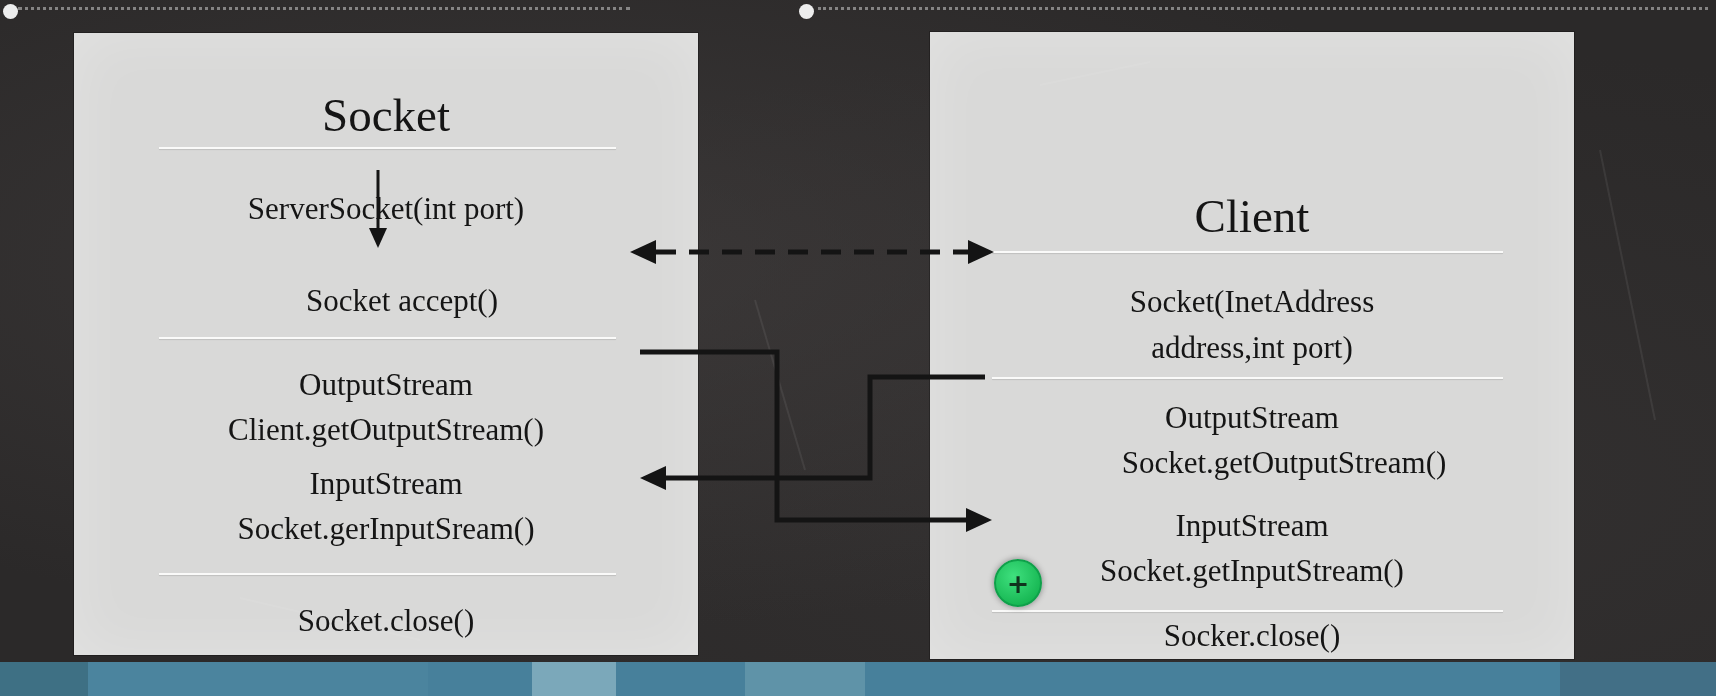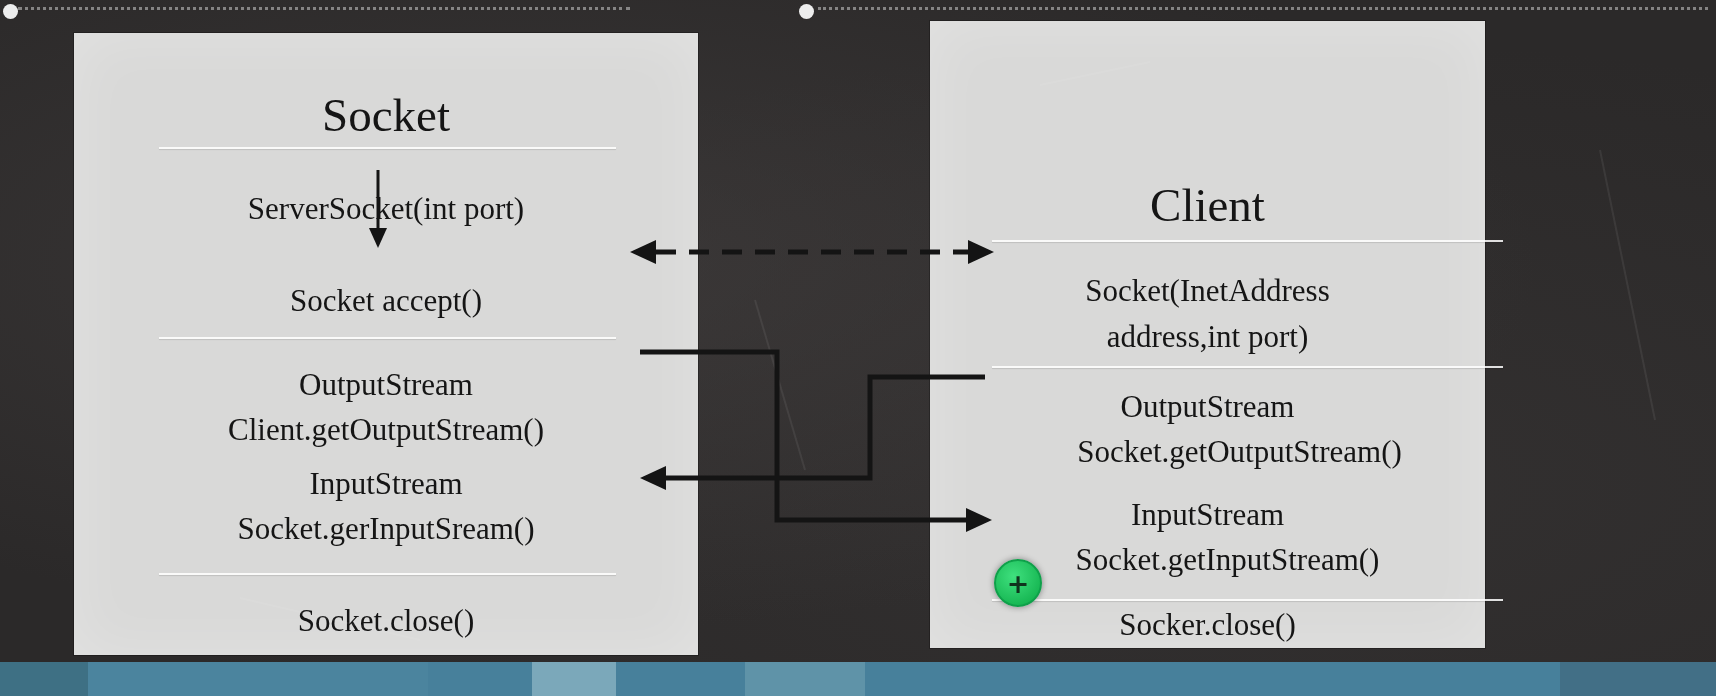--- a/index.html
+++ b/index.html
@@ -19,49 +19,49 @@
   .dotline{position:absolute;top:7px;height:0;border-top:3px dotted rgba(205,205,205,.55);}
   .dotline.l1{left:18px;width:612px;}
   .dotline.l2{left:818px;width:890px;}
   .dot{position:absolute;width:15px;height:15px;border-radius:50%;background:#ededed;top:4px;}
   .dot.d1{left:3px;}
   .dot.d2{left:799px;}
 
   
   .panel{position:absolute;background:#d9d9d8;box-shadow:0 0 0 1px rgba(0,0,0,.25), inset 0 0 60px rgba(255,255,255,.25);z-index:1;}
   .panel.server{left:74px;top:33px;width:624px;height:622px;}
-  .panel.client{left:930px;top:21px;width:555px;height:627px;}
+  .panel.client{left:930px;top:32px;width:644px;height:627px;}
 
   .tl{position:absolute;left:0;width:100%;text-align:center;color:#151515;font-size:31px;line-height:36px;}
   .title{font-size:47px;line-height:52px;}
   .u{position:absolute;height:2px;background:rgba(255,255,255,.85);box-shadow:0 1px 1px rgba(0,0,0,.12);}
 
   
   .s-title{top:56px;}
   .s-u1{left:85px;width:457px;top:114px;}
   .s-cons{top:130px;margin-top:28px;}
-  .s-accept{top:250px;}
+  .s-accept{top:250px;margin-left:16px;}
   .s-u2{left:85px;width:457px;top:304px;}
   .s-out1{top:334px;}
   .s-out2{top:379px;}
   .s-in1{top:433px;}
   .s-in2{top:478px;}
   .s-u3{left:85px;width:457px;top:540px;}
   .s-close{top:570px;}
 
   
   .c-title{top:158px;}
   .c-u1{left:62px;width:511px;top:219px;}
   .c-cons1{top:252px;}
   .c-cons2{top:298px;}
   .c-u2{left:62px;width:511px;top:345px;}
   .c-out1{top:368px;}
   .c-out2{top:413px;padding-left:32px;}
   .c-in1{top:476px;}
-  .c-in2{top:521px;padding-left:20px;}
+  .c-in2{top:521px;}
   .c-u3{left:62px;width:511px;top:578px;}
   .c-close{top:586px;}
 
   .overlay{position:absolute;inset:0;width:1716px;height:696px;z-index:3;pointer-events:none;}
 
   .plus{
     position:absolute;left:994px;top:559px;width:48px;height:48px;border-radius:50%;
     background:radial-gradient(circle at 40% 35%, #3fe07e, #17b753 75%);
     border:2px solid #0fa04a;box-sizing:border-box;
     color:#10331d;font-family:"DejaVu Sans", sans-serif;font-weight:bold;font-size:27px;

